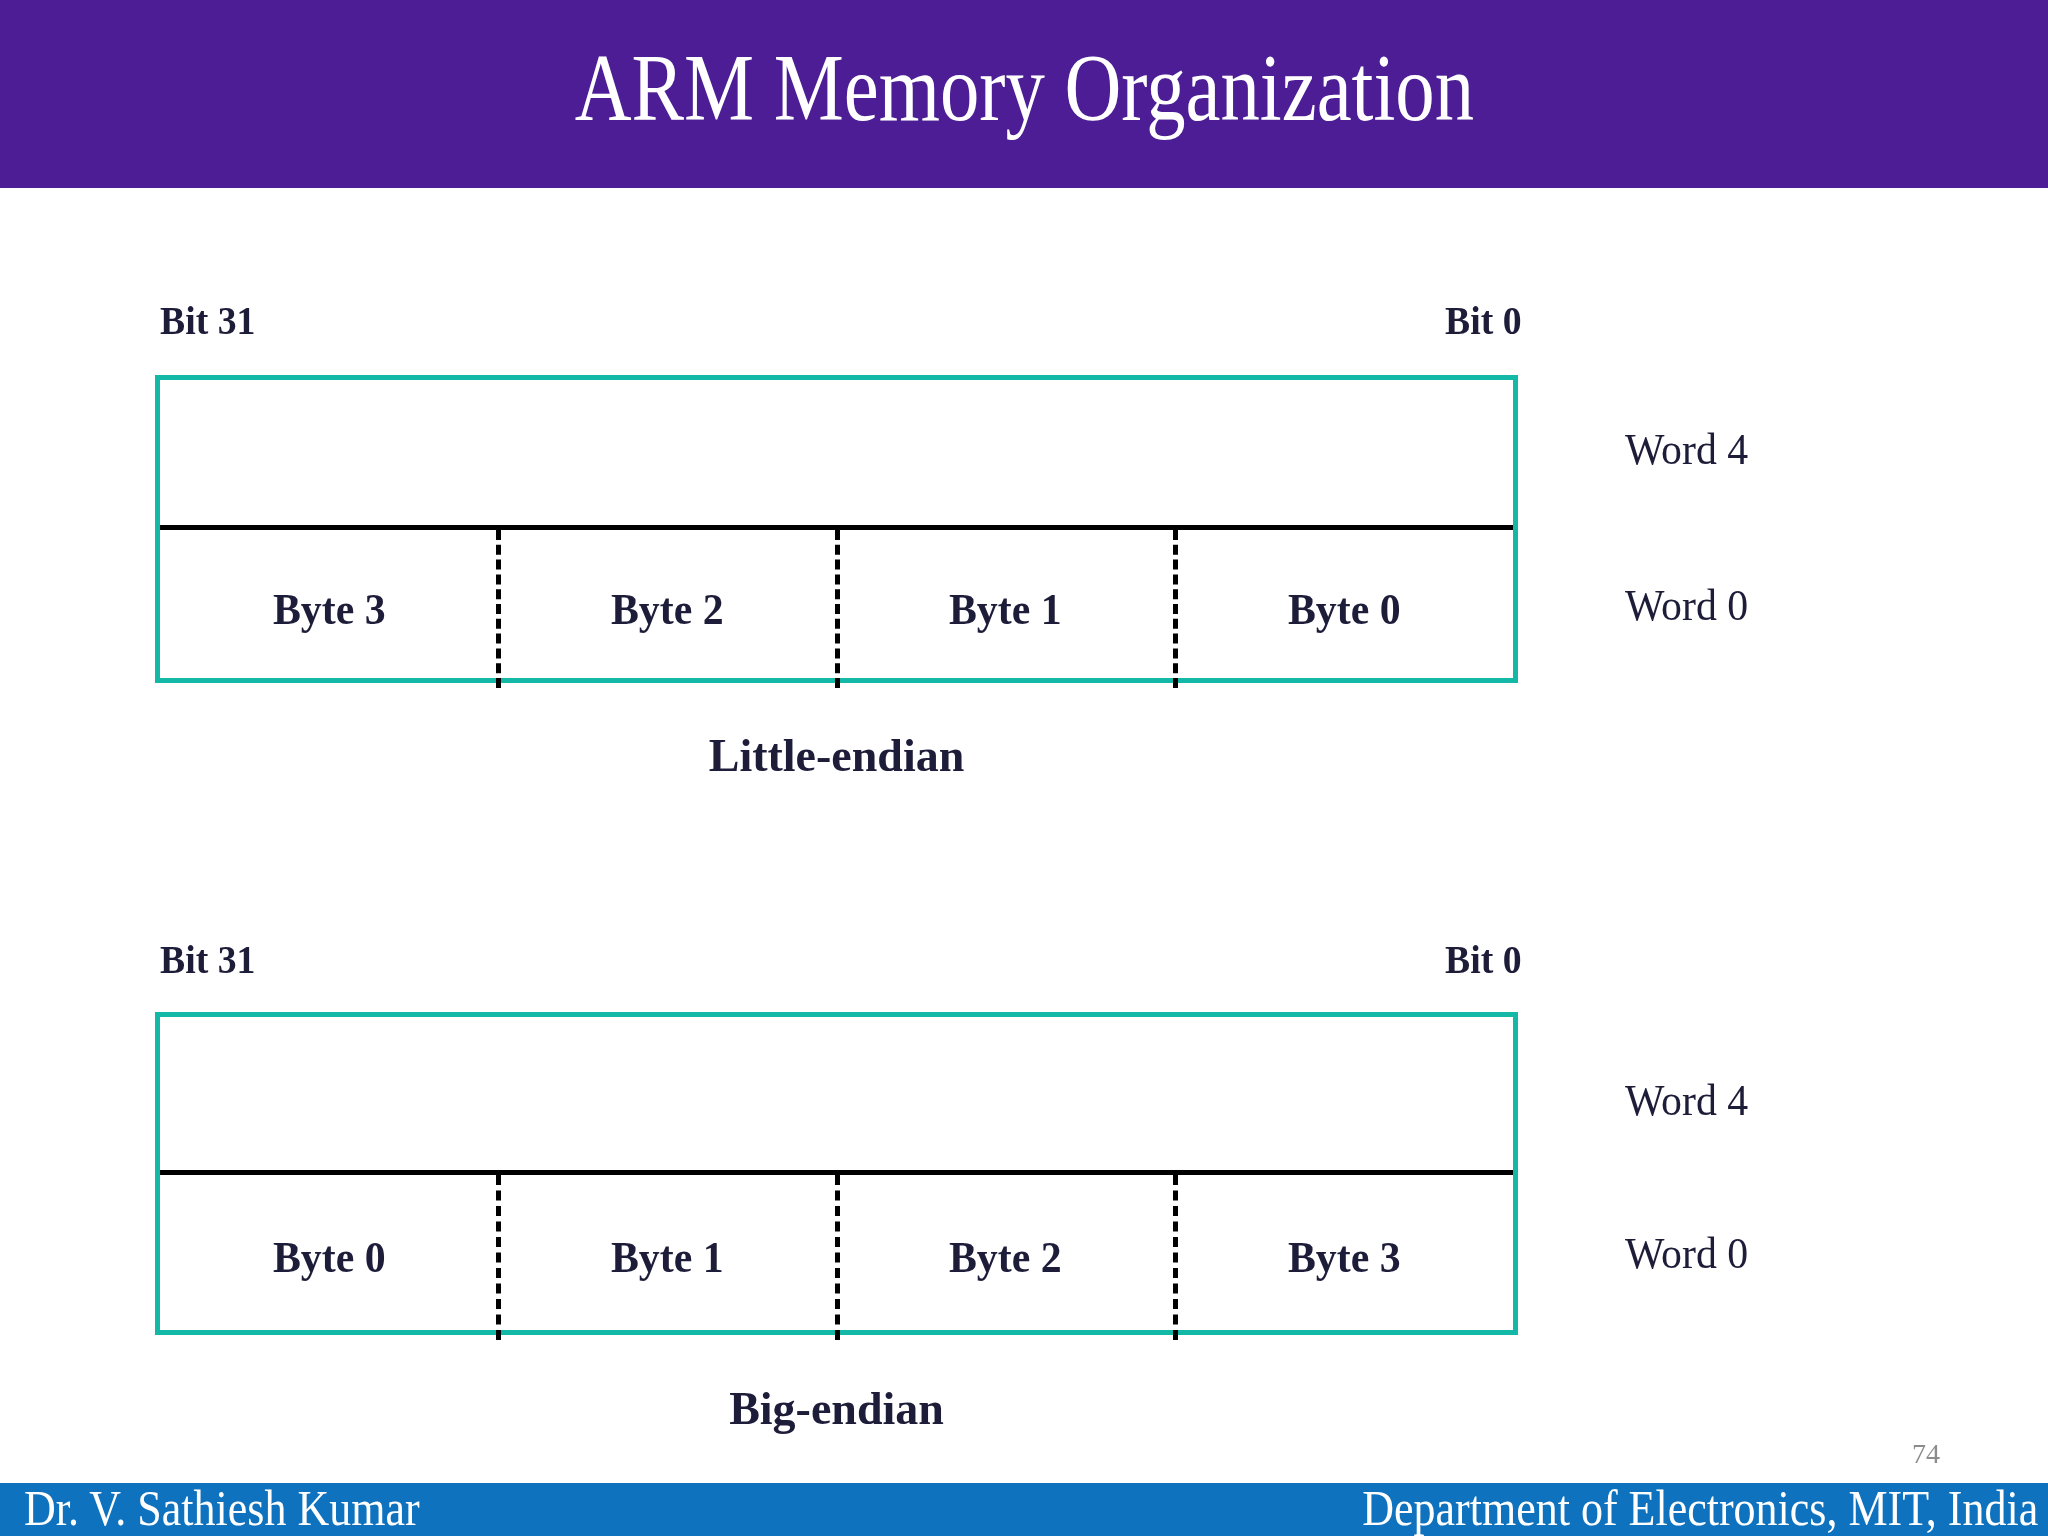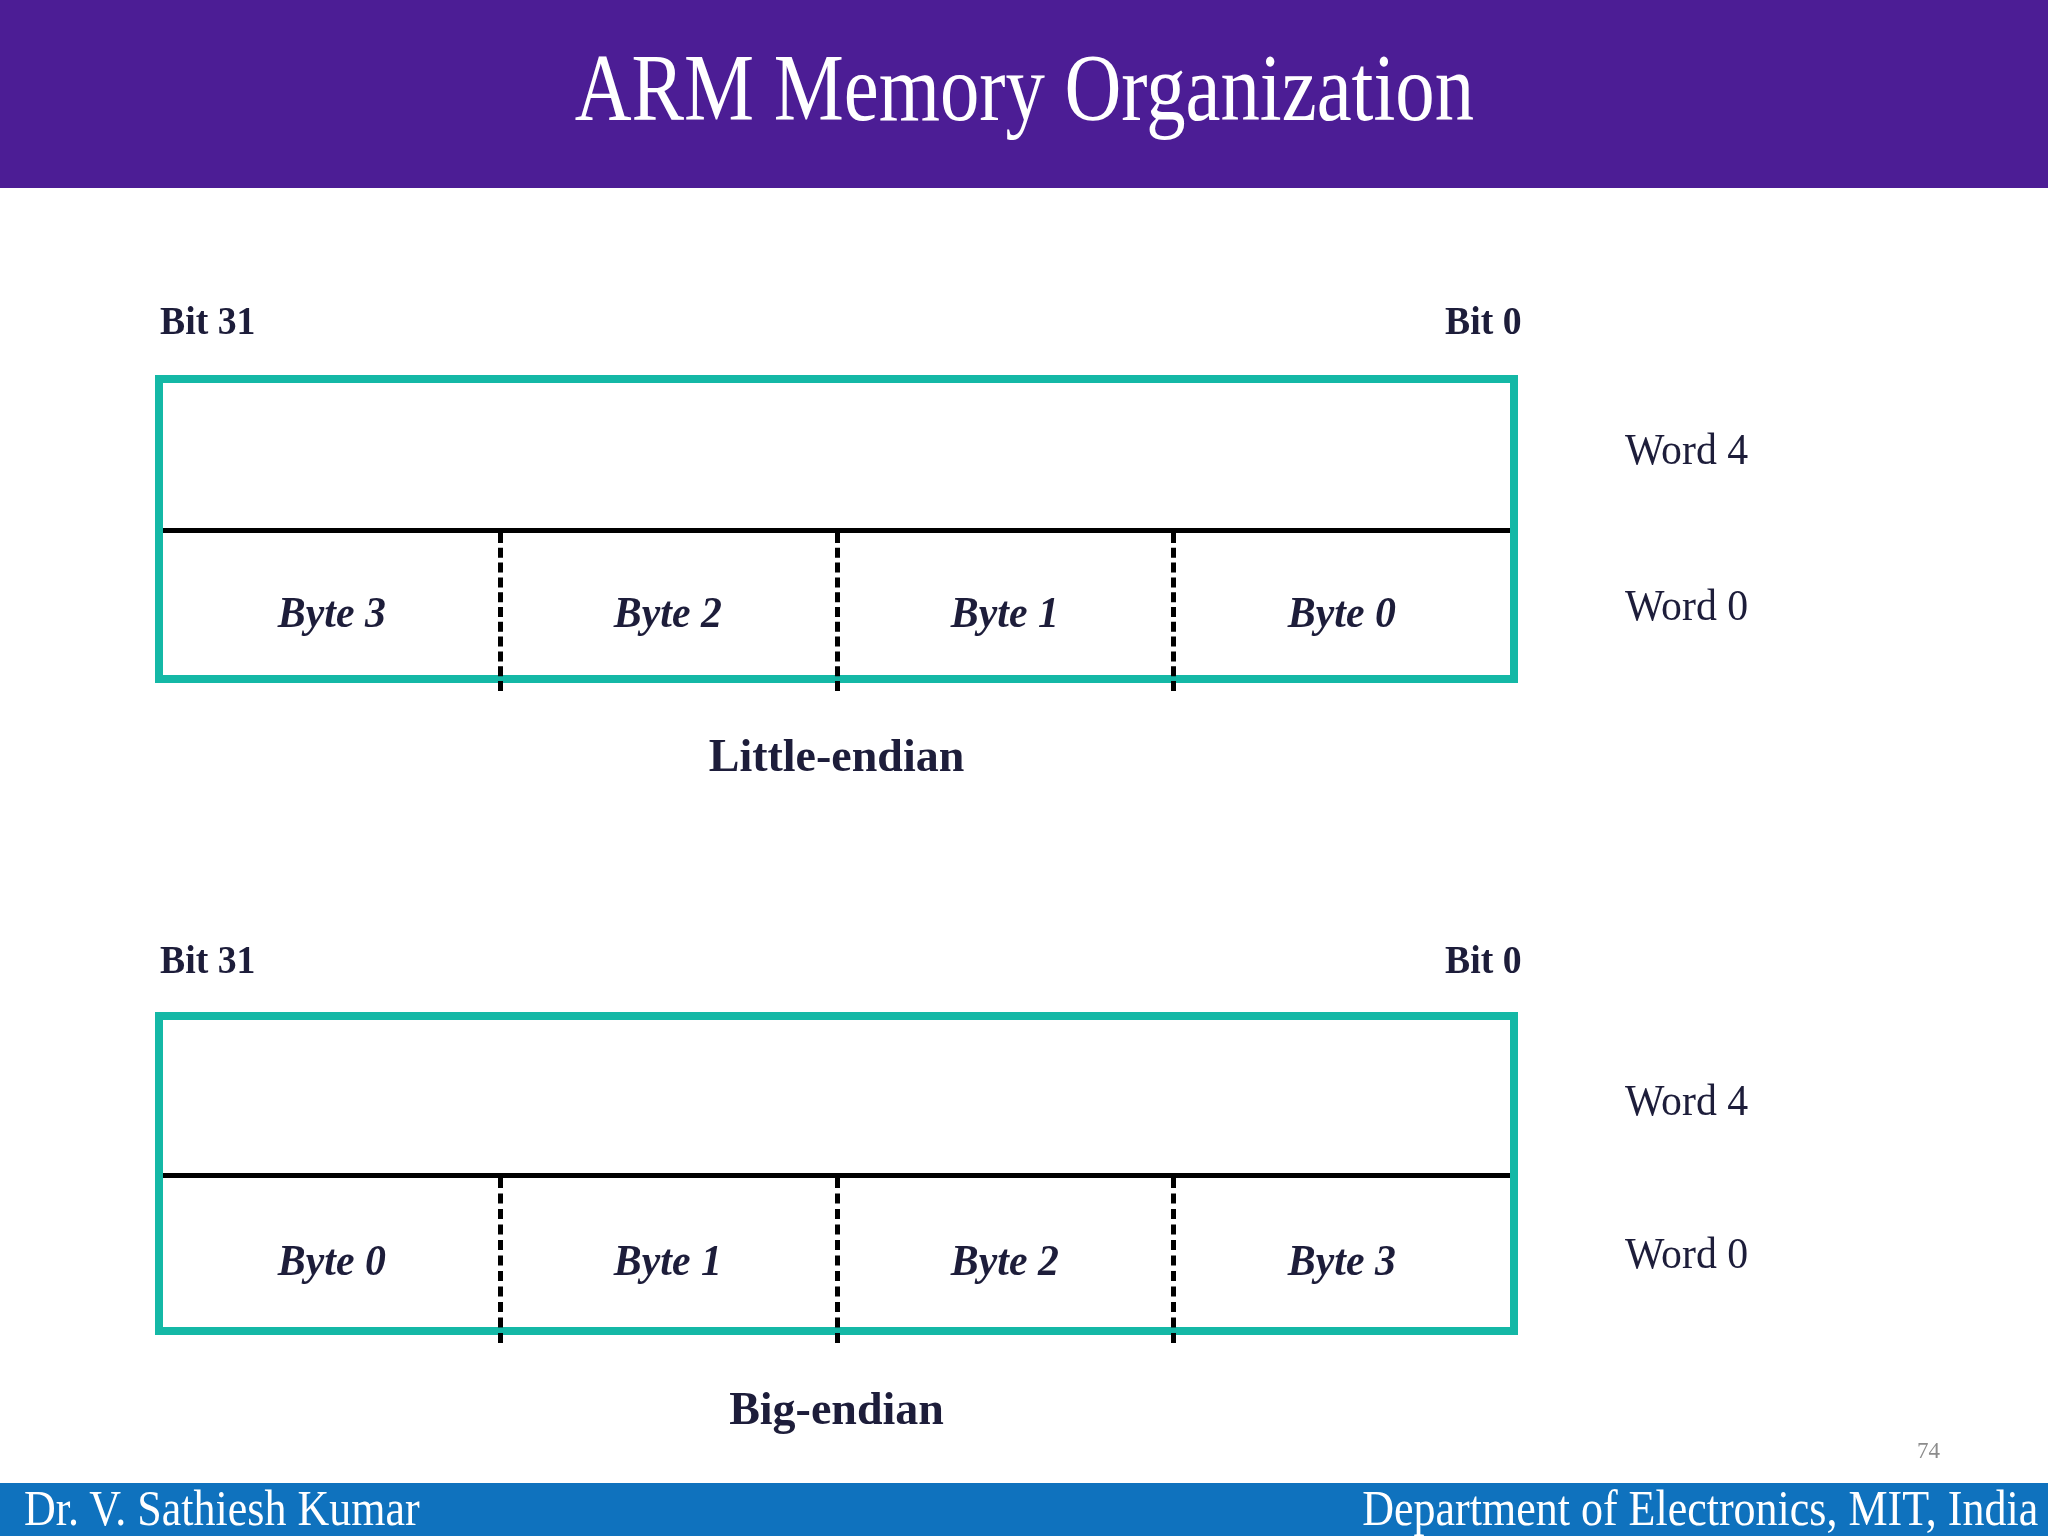--- a/index.html
+++ b/index.html
@@ -58,24 +58,23 @@
     transform: scaleX(0.92);
     transform-origin: left center;
   }
   .bit-label.left  { left: 160px; }
   .bit-label.right { left: 1445px; }
 
   .word-box {
     position: absolute;
     left: 155px;
     width: 1363px;
-    border: 8px solid #14b8a6;
+    border: 5px solid #14b8a6;
     box-sizing: border-box;
     background: #ffffff;
-    font-style: italic;
   }
   .row-top {
     height: 150px;
     box-sizing: border-box;
     border-bottom: 5px solid #000000;
   }
   .row-bytes {
     height: 158px;
     box-sizing: border-box;
     display: flex;
@@ -130,21 +129,21 @@
     white-space: nowrap;
     margin-top: 6px;
   }
 
   
   .slide-number {
     position: absolute;
     right: 108px;
     top: 1438px;
     font-family: "Liberation Serif", serif;
-    font-size: 23px;
+    font-size: 28px;
     color: #8c8c8c;
   }
   .footer-bar {
     position: absolute;
     left: 0;
     top: 1483px;
     width: 2048px;
     height: 53px;
     background: #0F72BE;
     box-sizing: border-box;

